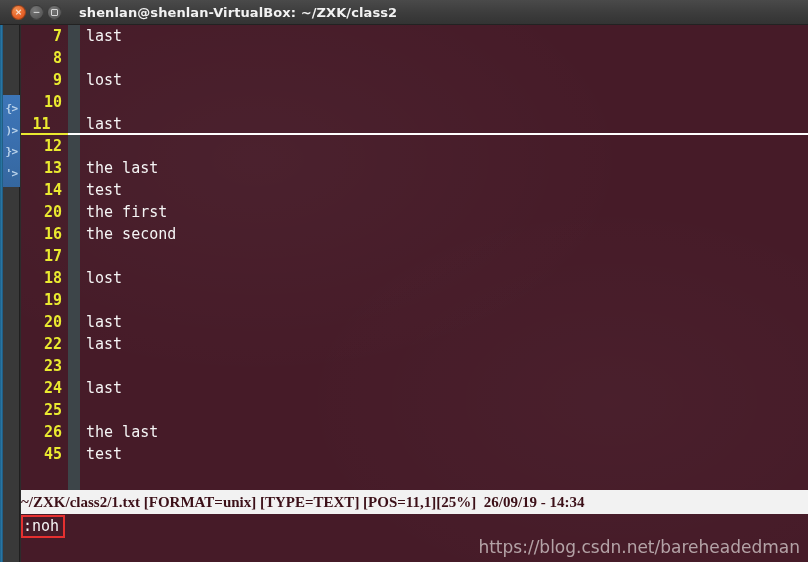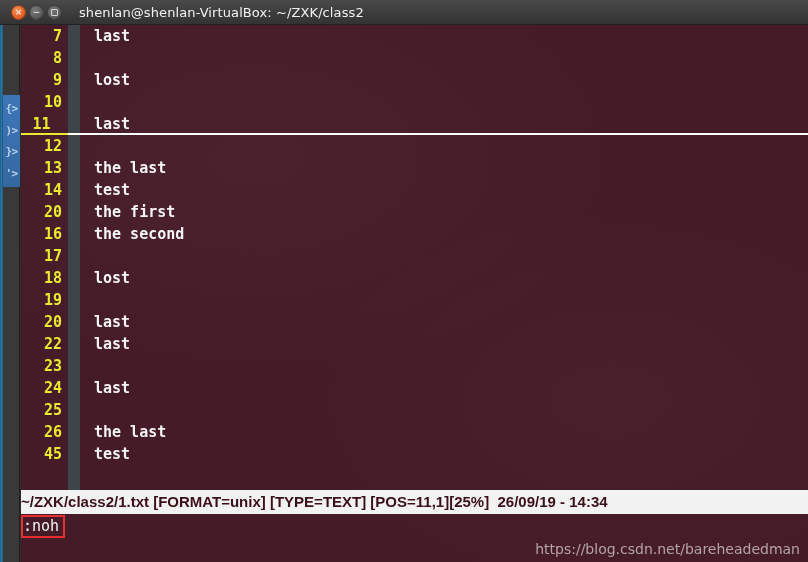--- a/index.html
+++ b/index.html
@@ -57,21 +57,21 @@
   .wbtn.max .glyph {
     width: 7px; height: 7px;
     border: 1.4px solid #d6d6d6;
     border-radius: 1px;
   }
   .wtitle {
     margin-left: 17px;
     color: #f2f2f2;
     font-family: "DejaVu Sans", sans-serif;
     font-size: 13px;
-    font-weight: normal;
+    font-weight: bold;
     letter-spacing: 0.1px;
     white-space: nowrap;
   }
 
   
   .launcher {
     position: absolute;
     left: 0; top: 25px;
     width: 20px; height: 537px;
     background: #393939;
@@ -156,23 +156,22 @@
   }
   .gap {
     width: 12px;
     flex: 0 0 12px;
     height: 22px;
   }
   .ltext {
     color: #f5f5f5;
     font-family: "DejaVu Sans Mono", monospace;
     font-size: 15px;
-    padding-left: 14px;
+    padding-left: 6px;
     white-space: pre;
-    font-weight: bold;
   }
   
   .line.cursorline .lnum {
     box-shadow: inset 0 -2px 0 0 #eaea30;
     text-align: center;
   }
   .line.cursorline .gap,
   .line.cursorline .ltext {
     box-shadow: inset 0 -2px 0 0 #ffffff;
   }
@@ -187,21 +186,21 @@
 
   
   .statusline {
     position: absolute;
     left: 0;
     top: 465px;
     width: 787px;
     height: 24px;
     background: #f2f2f2;
     color: #3c1018;
-    font-family: Liberation Sans, sans-serif;
+    font-family: Liberation Serif, serif;
     font-size: 15px;
     font-weight: bold;
     line-height: 24px;
     white-space: pre;
     overflow: hidden;
   }
 
   
   .cmdline {
     position: absolute;
@@ -230,21 +229,21 @@
     pointer-events: none;
   }
 
   
   .watermark {
     position: absolute;
     right: 8px;
     bottom: 5px;
     color: rgba(222,215,215,0.72);
     font-family: "DejaVu Sans", sans-serif;
-    font-size: 14px;
+    font-size: 17px;
     white-space: nowrap;
   }
 </style>
 </head>
 <body>
 
 <div id="app">
 
   <div class="titlebar">
     <div class="wbtns">

